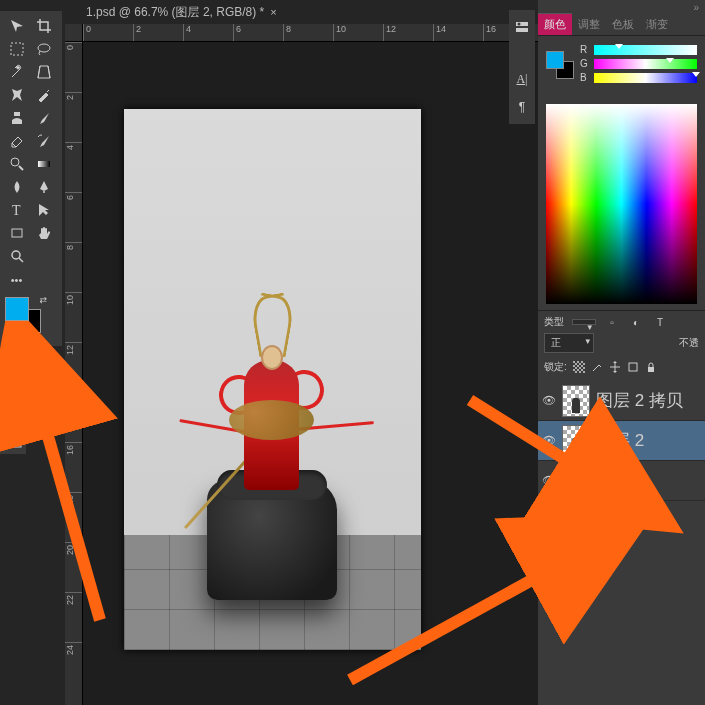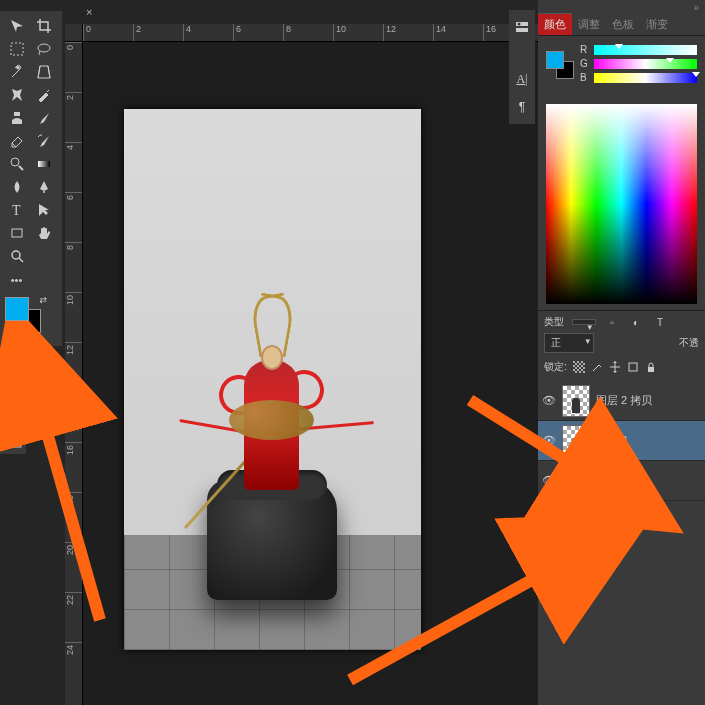--- a/index.html
+++ b/index.html
@@ -57,21 +57,21 @@
   .collapse-strip { position: absolute; right: 170px; top: 10px; width: 26px; background: #3a3a3a; padding: 3px 0; }
   .collapse-strip .cbtn { height: 28px; display: flex; align-items: center; justify-content: center; font-size: 12px; color: #ccc; }
   
   
   .right-panels { position: absolute; right: 0; top: 0; width: 167px; bottom: 0; background: #3a3a3a; display: flex; flex-direction: column; }
   .top-icon-row { height: 14px; display: flex; justify-content: flex-end; padding-right: 6px; align-items: center; }
   .top-icon-row span { font-size: 10px; color: #888; }
   
   .panel-tabs { display: flex; border-bottom: 1px solid #222; height: 22px; align-items: end; }
   .ptab { padding: 3px 6px; font-size: 11px; color: #888; cursor: pointer; }
-  .ptab.active { color: #ddd; background: #b91c1c; border-top: 1px solid #555; }
+  .ptab.active { color: #ddd; background: #be185d; border-top: 1px solid #555; }
   
   
   .color-panel { padding: 8px; }
   .color-row { display: flex; align-items: center; margin-bottom: 4px; gap: 6px; }
   .mini-swatch { position: relative; width: 28px; height: 28px; }
   .mini-swatch .fg { position: absolute; top: 0; left: 0; width: 18px; height: 18px; background: #00aeef; border: 1px solid #888; z-index: 2; }
   .mini-swatch .bg { position: absolute; bottom: 0; right: 0; width: 18px; height: 18px; background: #000; border: 1px solid #888; }
   .rgb-sliders { flex: 1; }
   .slider-row { display: flex; align-items: center; gap: 4px; margin-bottom: 3px; }
   .slider-label { width: 10px; font-size: 10px; }
@@ -98,21 +98,21 @@
   .lock-btn { width: 16px; height: 16px; display: inline-flex; align-items: center; justify-content: center; }
   
   .layer-list { flex: 1; }
   .layer-row { display: flex; align-items: center; height: 40px; border-bottom: 1px solid #2a2a2a; padding: 0 4px; gap: 6px; }
   .layer-row.selected { background: #4a6a8a; }
   .eye { width: 14px; text-align: center; }
   .thumb { width: 28px; height: 32px; background: #ccc; border: 1px solid #666; position: relative; overflow: hidden; }
   .thumb.checker { background: repeating-conic-gradient(#aaa 0 25%, #fff 0 50%) 0 0/8px 8px; }
   .thumb .dot { position: absolute; top: 40%; left: 35%; width: 30%; height: 50%; background: #333; border-radius: 30% 30% 0 0; }
   .thumb .tiny-figure { position: absolute; left: 30%; top: 15%; width: 40%; height: 70%; background: linear-gradient(to bottom, #c02020, #8b0000); border-radius: 3px; }
-  .layer-name { font-size: 11px; flex: 1; }
+  .layer-name { font-size: 17px; flex: 1; }
   
   
   .arrow { position: absolute; pointer-events: none; }
   
 </style>
 </head>
 <body>
 
 <div class="left-toolbar">
   <div class="tool-btn">
@@ -248,20 +248,21 @@
   <div class="extra-btn">
       <svg width="16" height="16">
         <rect x="1" y="1" width="14" height="14" stroke="#ccc" fill="none"></rect>
         <circle cx="8" cy="8" r="4" stroke="#ccc" fill="none"></circle>
       </svg>
     </div>
 </div>
 
 <div class="tabbar">
   <div class="doc-tab">
+    <span>1.psd @ 66.7% (图层 2, RGB/8) *</span>
     <span class="close-x">×</span>
   </div>
 </div>
 
 <div class="canvas-area">
   <div class="ruler-corner"></div>
   <div class="ruler-h">
     <div class="tick">0</div>
     <div class="tick">2</div>
     <div class="tick">4</div>

